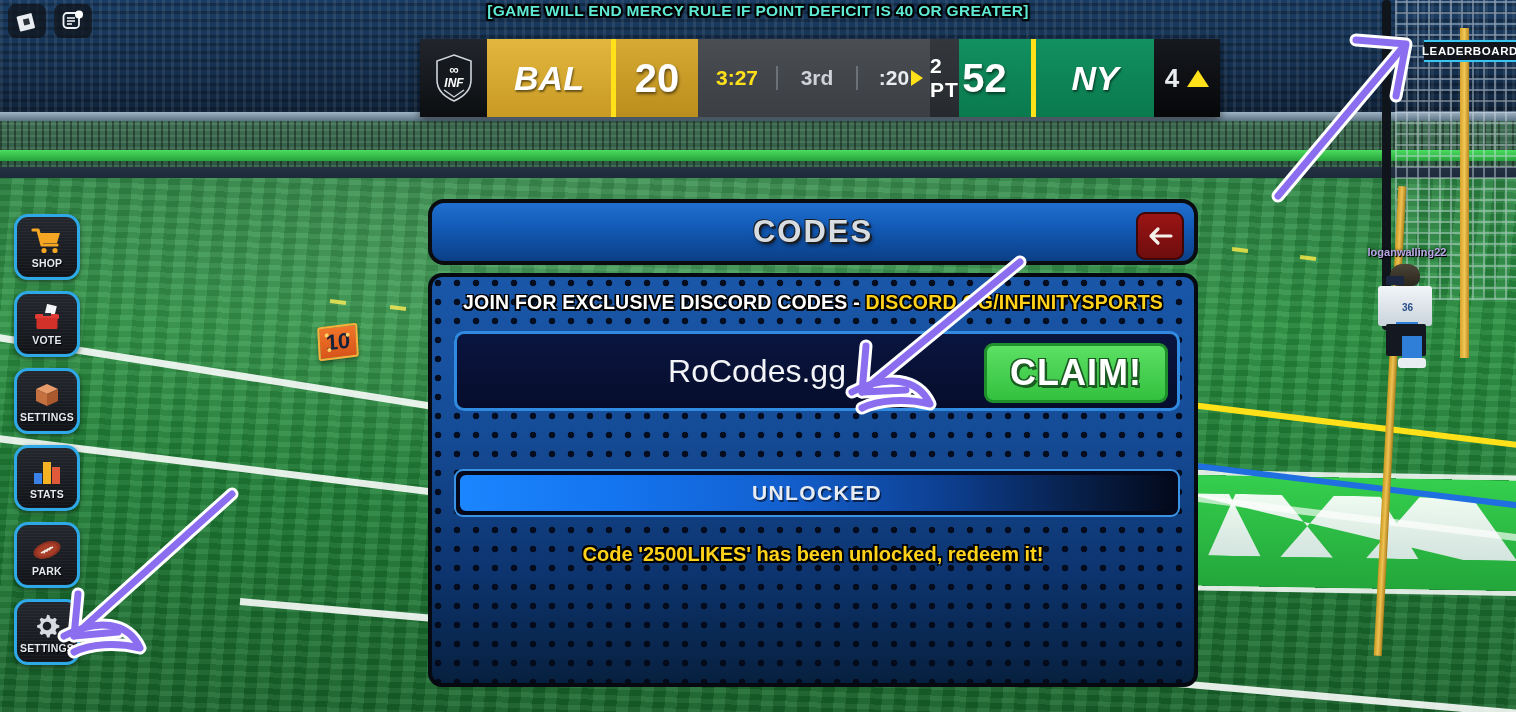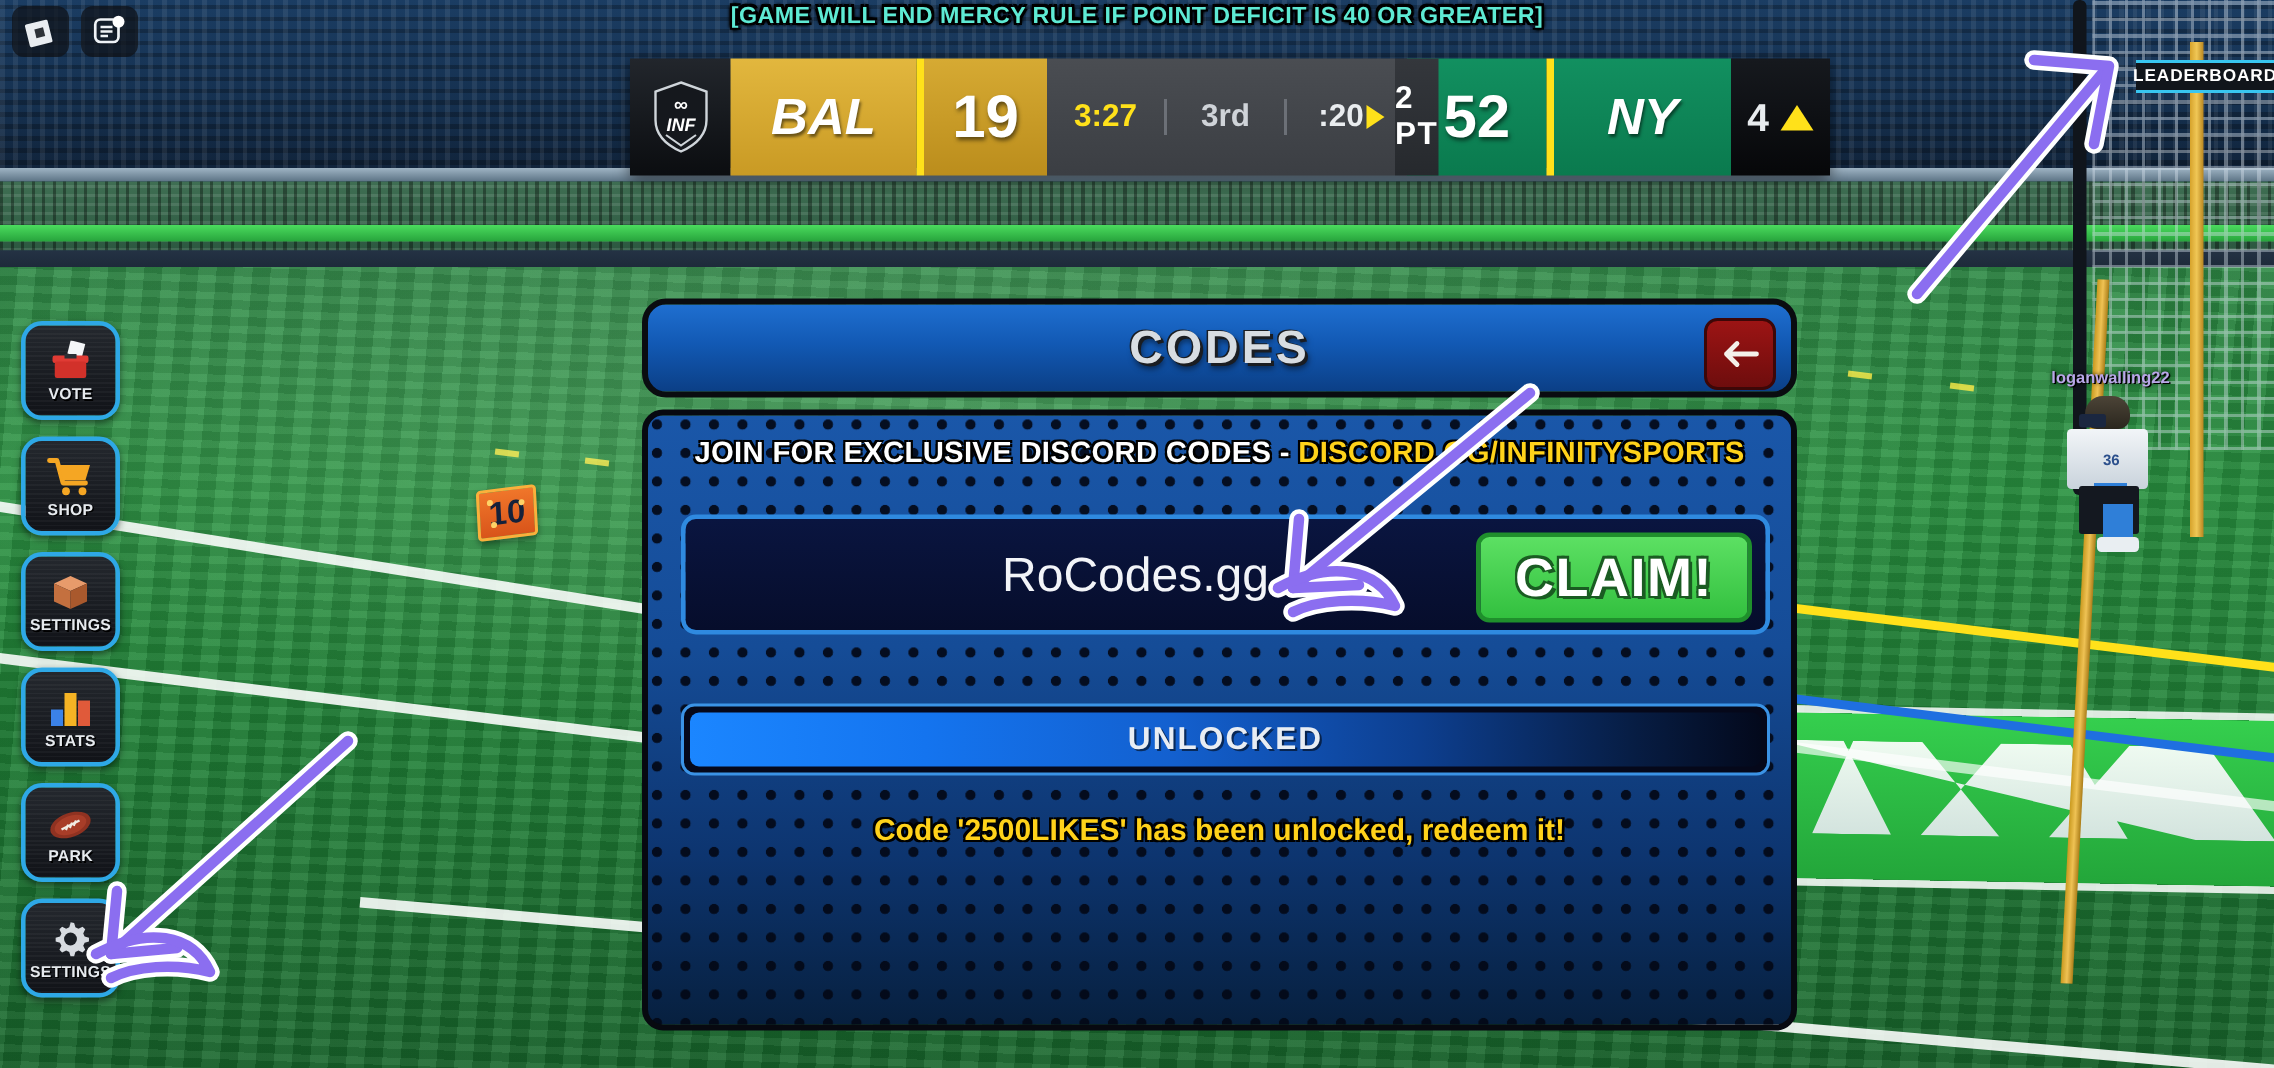--- a/index.html
+++ b/index.html
@@ -243,21 +243,21 @@
   }
 
   #discord-line {
     position:absolute; left:0; top:14px; width:100%; text-align:center;
     font:700 19.5px "Liberation Sans", sans-serif; color:#fff; letter-spacing:.2px;
     text-shadow:1.5px 1.5px 0 #000,-1.5px -1.5px 0 #000,1.5px -1.5px 0 #000,-1.5px 1.5px 0 #000;
   }
   #discord-link { color:#ffd21a; }
 
   #code-row {
-    position:absolute; left:22px; top:66px; width:726px; height:80px;
+    position:absolute; left:22px; top:54px; width:726px; height:80px;
     border-radius:10px; border:3px solid #2f8ae0;
     background:linear-gradient(180deg,#0a1540,#060d2b);
     display:flex; align-items:flex-start;
   }
   #code-input {
     flex:1; height:100%; border:0; outline:0; background:transparent;
     text-align:center; color:#f2f4f8;
     font:400 32px "Liberation Sans", sans-serif;
     padding-right:120px;
   }
@@ -379,21 +379,21 @@
       <svg width="40" height="48" viewBox="0 0 40 48">
         <path d="M20 1 L37 7 V26 C37 37 29 43 20 47 C11 43 3 37 3 26 V7 Z" fill="#15181d" stroke="#cfd5da" stroke-width="1.6"></path>
         <text x="20" y="20" text-anchor="middle" font-family="Liberation Sans, sans-serif" font-size="13" font-weight="700" fill="#fff">∞</text>
         <text x="20" y="33" text-anchor="middle" font-family="Liberation Sans, sans-serif" font-size="12" font-style="italic" font-weight="700" fill="#fff">INF</text>
         <path d="M10 36 L20 43 L30 36" fill="none" stroke="#cfd5da" stroke-width="1.4"></path>
       </svg>
     </div>
   </div>
   <div class="sb-team bal">BAL</div>
   <div class="sb-divider"></div>
-  <div class="sb-score bal">19</div>
+  <div class="sb-score bal">20</div>
   <div class="sb-center">
     <div class="sb-clockrow">
       <div class="sb-clock">3:27</div>
       <div class="sb-qtr">3rd</div>
       <div class="sb-play">:20</div>
     </div>
     <div class="sb-downrow">
       <div class="sb-down">2 PT</div>
       <div class="sb-arrow"></div>
     </div>
@@ -401,43 +401,43 @@
   <div class="sb-score ny">52</div>
   <div class="sb-divider"></div>
   <div class="sb-team ny">NY</div>
   <div class="sb-poss">
     <span>4</span>
     <span class="tri-up"></span>
   </div>
 </div>
 
 <div id="sidebar">
+
+  <div class="side-btn">
+    <span class="side-ico">
+      <svg width="32" height="28" viewBox="0 0 32 28">
+        <path d="M2 3 H7 L11 18 H26" fill="none" stroke="#f5a623" stroke-width="3.2" stroke-linecap="round" stroke-linejoin="round"></path>
+        <path d="M8.5 6 H29 L26 16 H11 Z" fill="#f5a623"></path>
+        <circle cx="13" cy="23.5" r="2.6" fill="#f5a623"></circle>
+        <circle cx="24" cy="23.5" r="2.6" fill="#f5a623"></circle>
+      </svg>
+    </span>
+    <span class="side-lbl">SHOP</span>
+  </div>
 
   <div class="side-btn">
     <span class="side-ico">
       <svg width="30" height="28" viewBox="0 0 30 28">
         <rect x="14" y="1" width="10" height="9" fill="#f4f6f8" transform="rotate(14 19 5)"></rect>
         <rect x="3" y="10" width="24" height="5" rx="1.5" fill="#e03b34"></rect>
         <rect x="4.5" y="14" width="21" height="11" rx="1.5" fill="#d2312a"></rect>
         <rect x="11" y="9" width="8" height="3" fill="#2b2f35"></rect>
       </svg>
     </span>
     <span class="side-lbl">VOTE</span>
-  </div>
-
-  <div class="side-btn">
-    <span class="side-ico">
-      <svg width="32" height="28" viewBox="0 0 32 28">
-        <path d="M2 3 H7 L11 18 H26" fill="none" stroke="#f5a623" stroke-width="3.2" stroke-linecap="round" stroke-linejoin="round"></path>
-        <path d="M8.5 6 H29 L26 16 H11 Z" fill="#f5a623"></path>
-        <circle cx="13" cy="23.5" r="2.6" fill="#f5a623"></circle>
-        <circle cx="24" cy="23.5" r="2.6" fill="#f5a623"></circle>
-      </svg>
-    </span>
-    <span class="side-lbl">SHOP</span>
   </div>
 
   <div class="side-btn">
     <span class="side-ico">
       <svg width="30" height="28" viewBox="0 0 30 28">
         <path d="M4 8 L15 3 L26 8 L15 13 Z" fill="#e89b6b"></path>
         <path d="M4 8 L15 13 V25 L4 20 Z" fill="#c4703f"></path>
         <path d="M26 8 L15 13 V25 L26 20 Z" fill="#a9592d"></path>
       </svg>
     </span>

